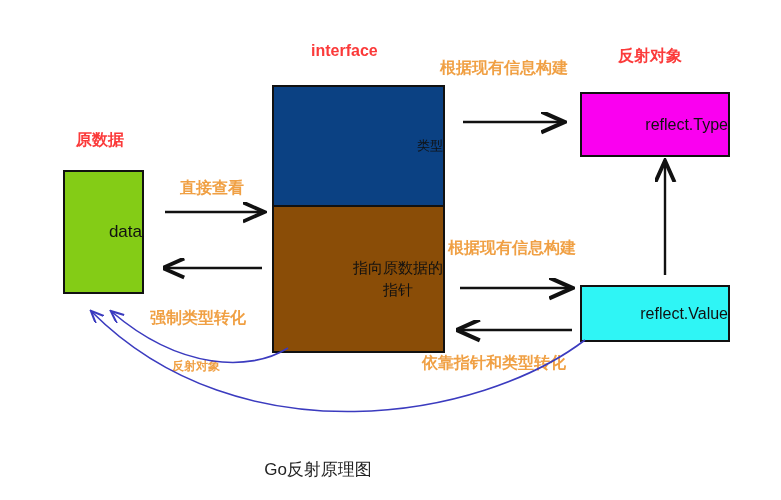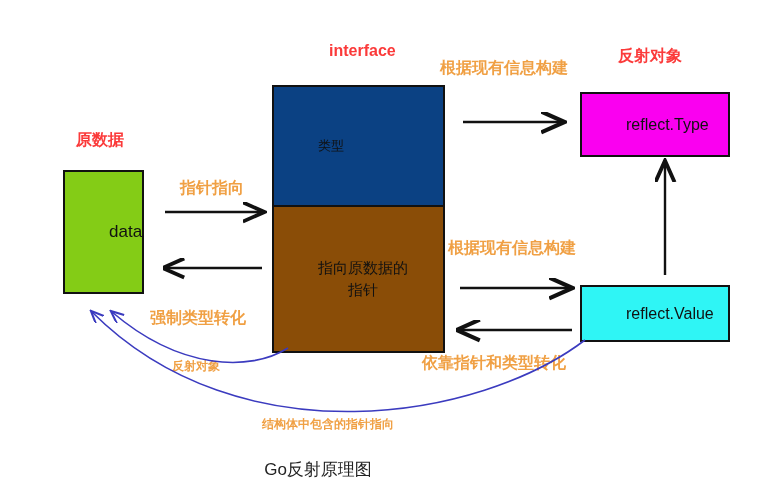--- a/index.html
+++ b/index.html
@@ -14,21 +14,21 @@
     background: #ffffff;
     overflow: hidden;
     font-family: "Liberation Sans", "DejaVu Sans", sans-serif;
   }
   .box {
     position: absolute;
     box-sizing: border-box;
     border: 2px solid #111111;
     display: flex;
     align-items: center;
-    justify-content: flex-start;
+    justify-content: flex-end;
     text-align: center;
     color: #111111;
     line-height: 1.45;
     padding-left: 44px;
   }
   .box-data {
     left: 63px;
     top: 170px;
     width: 81px;
     height: 124px;
@@ -108,21 +108,21 @@
   }
   .box-line2 { display:block; }
 </style>
 </head>
 <body>
 
 <div id="canvas">
 
   <div class="label label-red" style="left:76px; top:130px;">原数据</div>
 
-  <div class="label label-red" style="left:329px; top:42px;">interface</div>
+  <div class="label label-red" style="left:311px; top:42px;">interface</div>
 
   <div class="label label-red" style="left:618px; top:46px;">反射对象</div>
 
   <div class="box box-data">
     <span>data</span>
   </div>
 
   <div class="box box-type">
     <span>类型</span>
   </div>
@@ -135,33 +135,32 @@
   </div>
 
   <div class="box box-rtype">
     <span>reflect.Type</span>
   </div>
 
   <div class="box box-rvalue">
     <span>reflect.Value</span>
   </div>
 
-  <div class="label label-orange" style="left:180px; top:178px;">指针指向</div>
+  <div class="label label-orange" style="left:180px; top:178px;">直接查看</div>
 
   <div class="label label-orange" style="left:150px; top:285px;margin-top:23px;">强制类型转化</div>
 
   <div class="label label-orange" style="left:440px; top:58px;">根据现有信息构建</div>
 
   <div class="label label-orange" style="left:448px; top:238px;">根据现有信息构建</div>
 
   <div class="label label-orange" style="left:422px; top:353px;">依靠指针和类型转化</div>
 
   <div class="label label-blue-small" style="left:172px; top:358px;">反射对象</div>
 
-  <div class="label label-blue-small" style="left:262px; top:416px;">结构体中包含的指针指向</div>
 
   <svg class="overlay" viewBox="0 0 781 500">
     <defs>
       <marker id="arrowBlack" markerWidth="10" markerHeight="10" refX="8" refY="4" orient="auto" markerUnits="strokeWidth">
         <path d="M0,0 L9,4 L0,8" fill="none" stroke="#111111" stroke-width="1.6"></path>
       </marker>
       <marker id="arrowBlackBack" markerWidth="10" markerHeight="10" refX="1" refY="4" orient="auto" markerUnits="strokeWidth">
         <path d="M9,0 L0,4 L9,8" fill="none" stroke="#111111" stroke-width="1.6"></path>
       </marker>
       <marker id="arrowBlue" markerWidth="9" markerHeight="9" refX="7" refY="3.5" orient="auto" markerUnits="strokeWidth">

